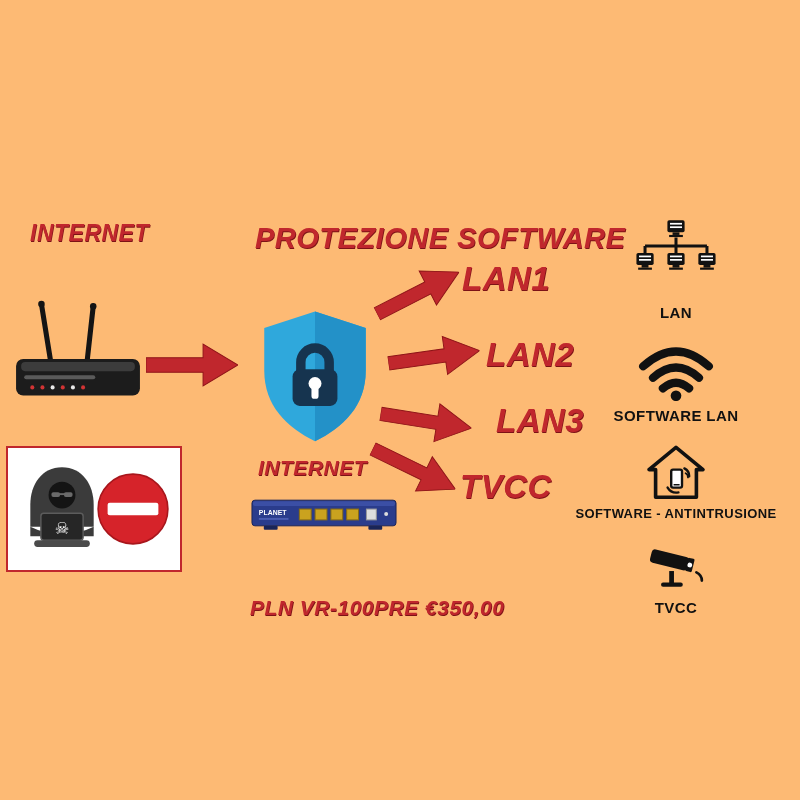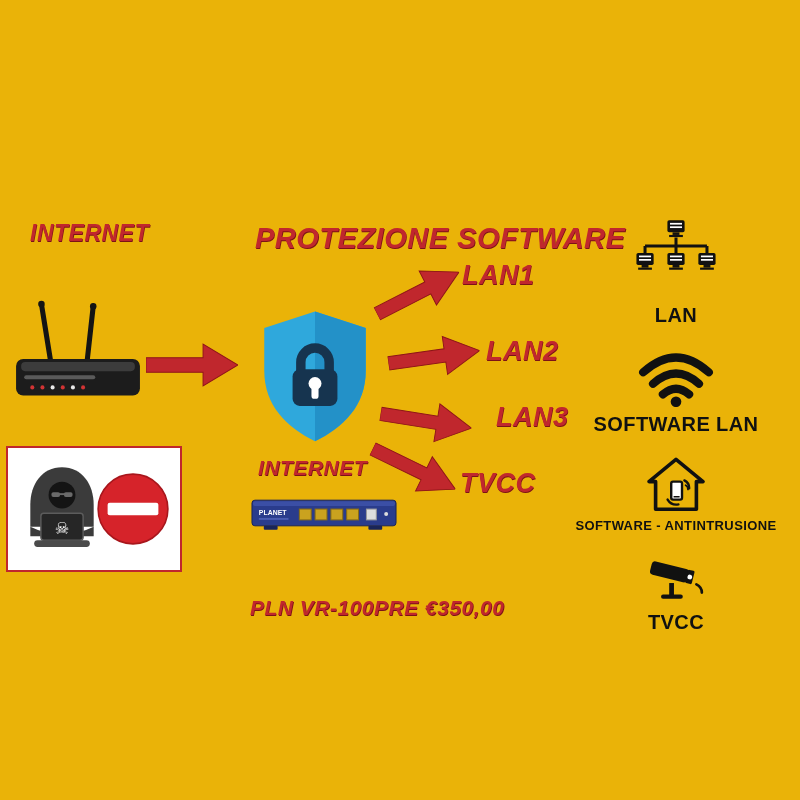--- a/index.html
+++ b/index.html
@@ -1,38 +1,38 @@
 <!DOCTYPE html>
 <html><head>
 <meta charset="utf-8">
 <style>
   html,body{margin:0;padding:0;background:#fff;}
   #canvas{
-    position:relative;width:800px;height:800px;background:#eab308;overflow:hidden;
+    position:relative;width:800px;height:800px;background:#fdba74;overflow:hidden;
     font-family:"Liberation Sans", sans-serif;
   }
   .abs{position:absolute;}
   .red-text{
     color:#c0272d;font-weight:bold;font-style:italic;white-space:nowrap;
     letter-spacing:.5px;text-shadow:0.6px 0.8px 0 #7c1216;
   }
-  .out-label{font-size:27px;}
+  .out-label{font-size:33px;}
   .title-label{font-size:29px;}
   .arrow{position:absolute;}
   .arrow svg{display:block;width:100%;height:100%;}
   #hacker-box{
     position:absolute;left:6px;top:446px;width:172px;height:122px;
     border:2px solid #c0272d;background:#fff;
   }
   #right-panel{
     position:absolute;left:560px;top:220px;width:232px;
     display:flex;flex-direction:column;align-items:center;
   }
   .right-label{
-    font-weight:bold;color:#111;font-size:20px;letter-spacing:.4px;
+    font-weight:bold;color:#111;font-size:15px;letter-spacing:.4px;
     margin-top:6px;text-align:center;white-space:nowrap;
   }
   .right-label.small{font-size:13px;}
   .panel-item{display:flex;flex-direction:column;align-items:center;}
 </style>
 </head>
 <body>
 
 <div id="canvas">
 

